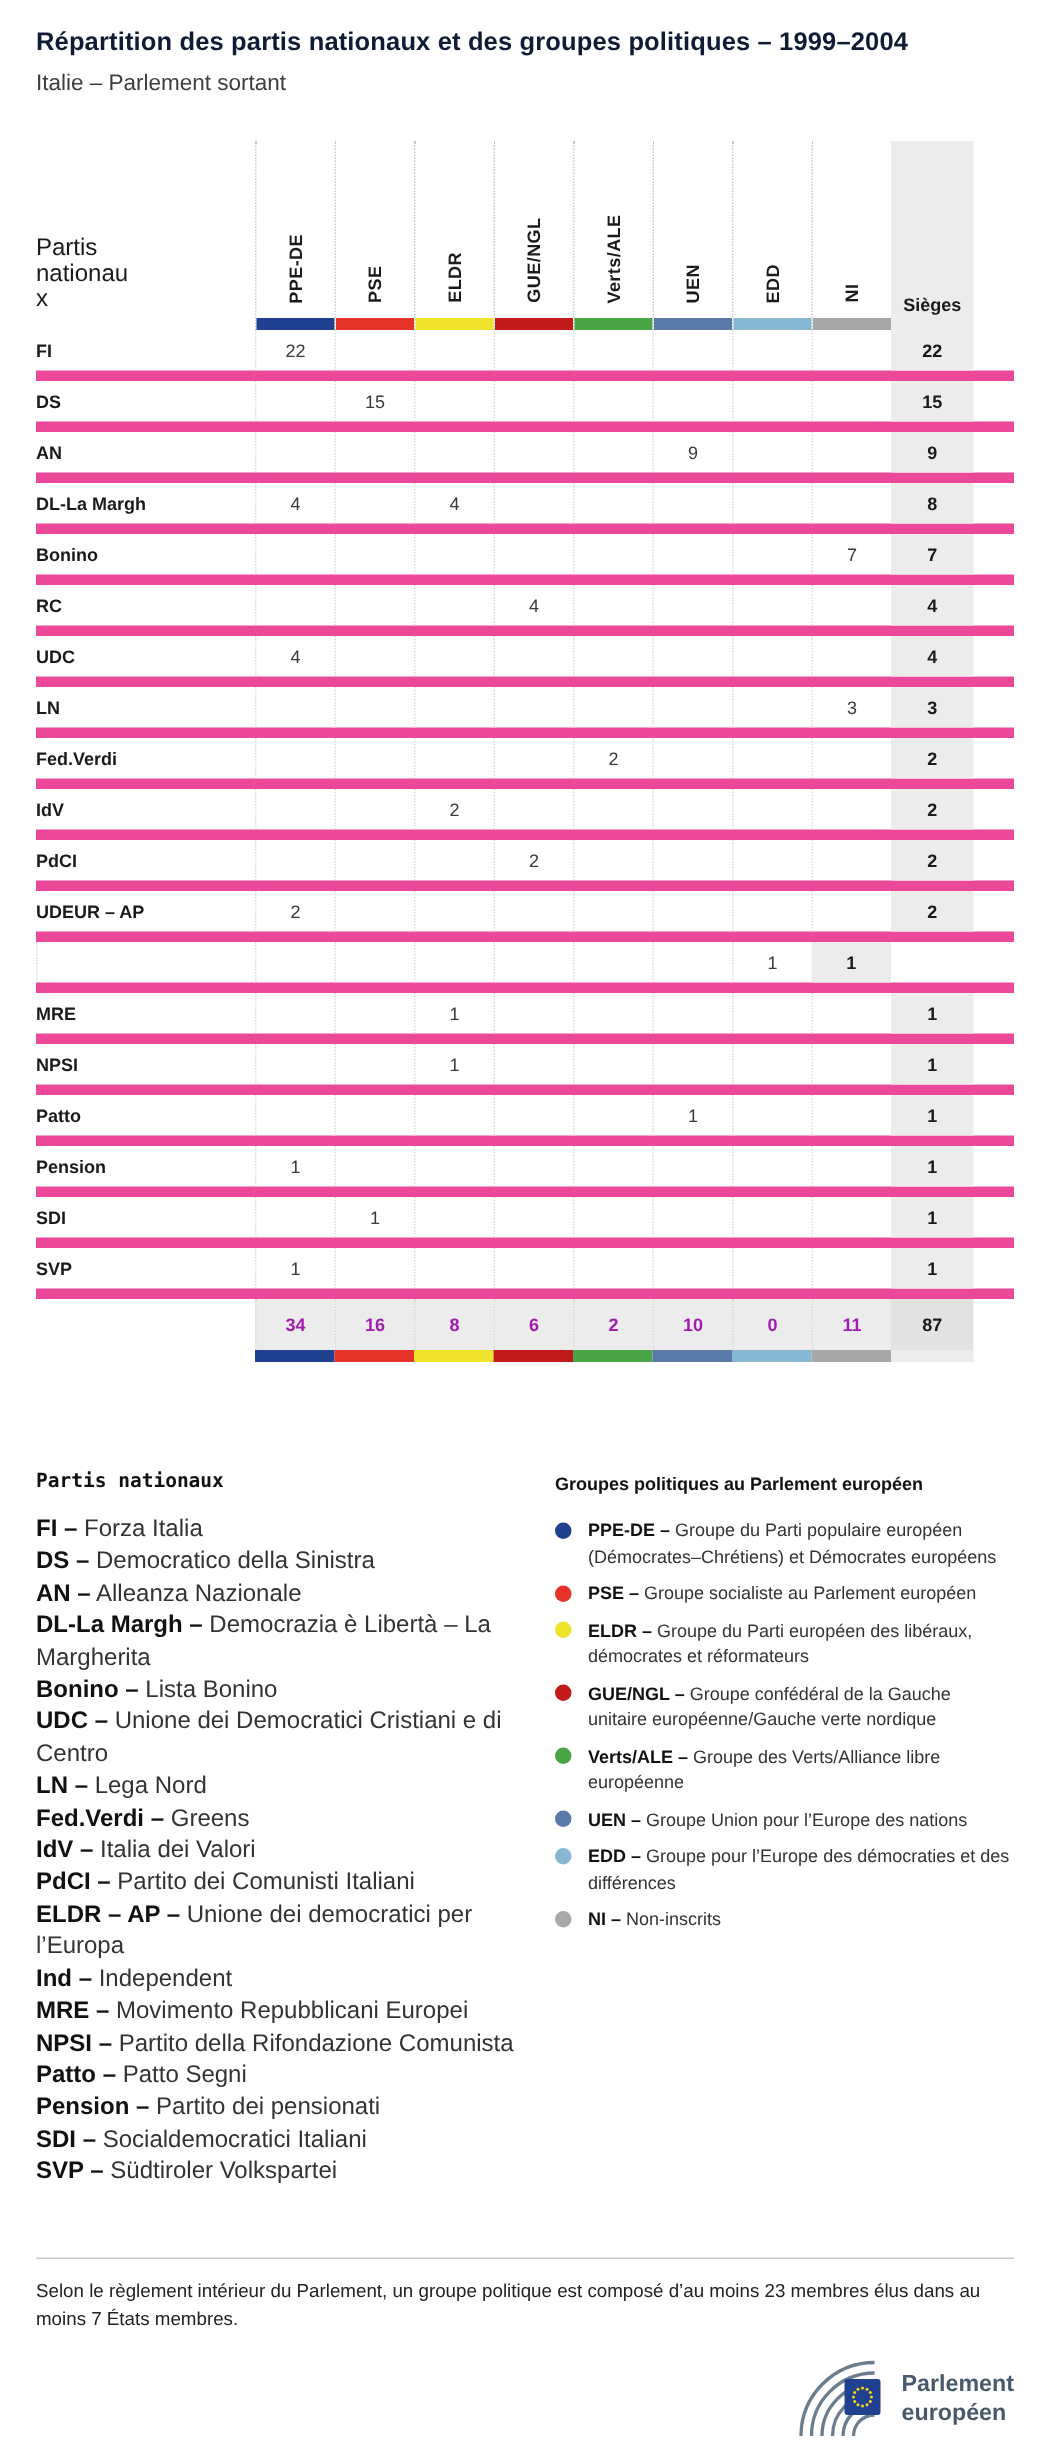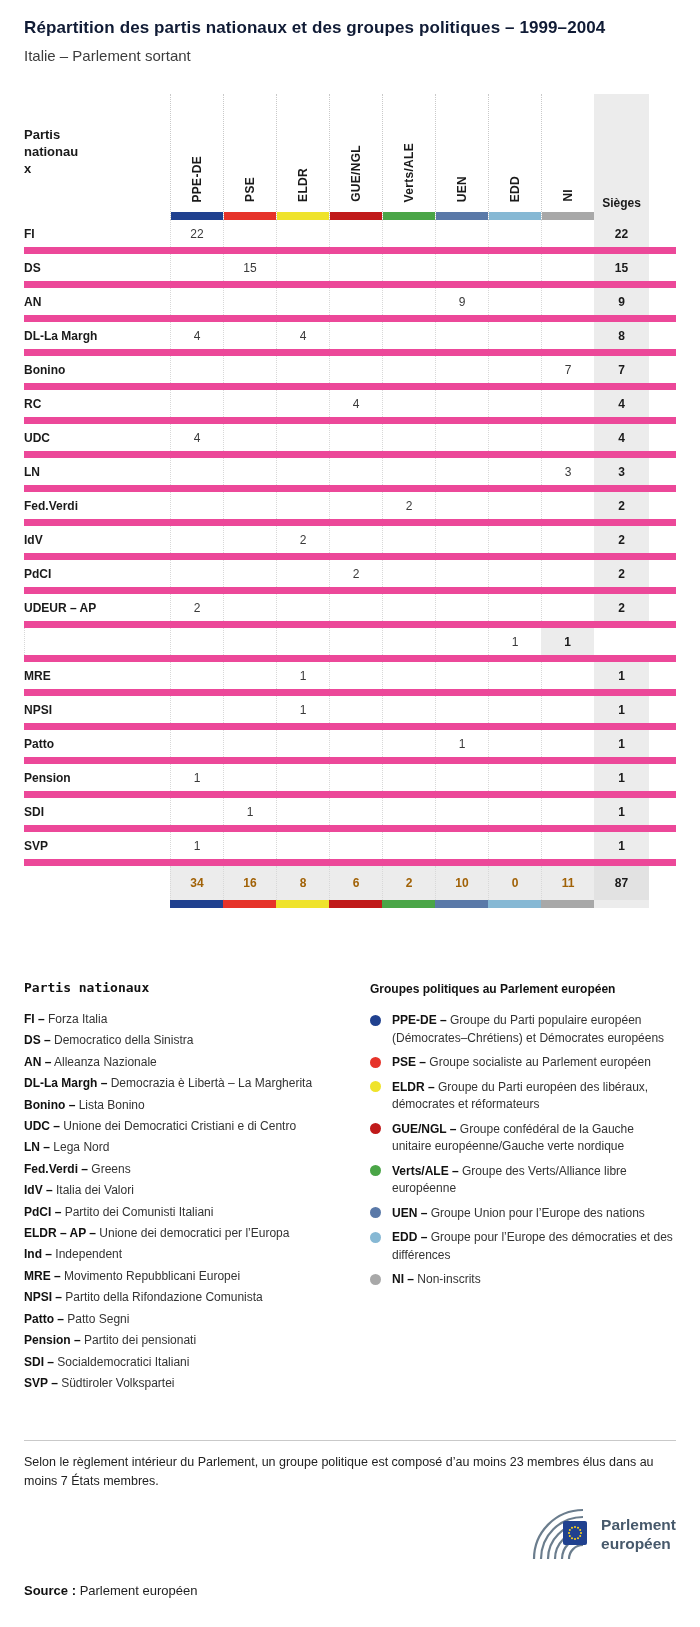--- a/index.html
+++ b/index.html
@@ -6,46 +6,46 @@
   body { width:700px; height:1627px; overflow:hidden; font-family:"Liberation Sans", sans-serif; color:#1a1a1a; }
   .page { box-sizing:border-box; width:700px; height:1627px; padding:18px 24px 0 24px; position:relative; }
 
   .title { font-size:17px; font-weight:bold; color:#101b35; letter-spacing:0.1px; }
   .subtitle { font-size:15px; color:#3d3d3d; margin-top:9px; }
 
   
   .tablewrap { margin-top:30px; }
   .grid { display:grid; grid-template-columns:146px repeat(8,53px) 55px; }
   .thead { height:126px; }
-  .corner { display:flex; flex-direction:column; justify-content:center; padding-bottom:12px;
-            font-weight:bold; font-size:13px; line-height:17px; }
+  .corner { display:flex; flex-direction:column; justify-content:flex-end; padding-bottom:12px;
+            font-weight:normal; font-size:16px; line-height:17px; }
   .ghead { border-left:1px dotted #c9c9c9; display:flex; flex-direction:column; justify-content:flex-end; align-items:center; }
   .rot { writing-mode:vertical-rl; transform:rotate(180deg); font-weight:bold; font-size:12px;
          letter-spacing:0.3px; margin-bottom:10px; white-space:nowrap; }
   .gbar { height:8px; width:100%; }
   .sieges-head { background:#ececec; display:flex; align-items:flex-end; justify-content:center;
                  padding-bottom:10px; font-weight:bold; font-size:12px; }
 
   .trow { height:34px; box-sizing:border-box; border-bottom:7px solid #ec4899; }
   .pcell { display:flex; align-items:center; font-weight:bold; font-size:12px; }
   .vcell { display:flex; align-items:center; justify-content:center; font-size:12px; color:#3a3a3a;
            border-left:1px dotted #d8d8d8; }
   .scell { display:flex; align-items:center; justify-content:center; font-size:12px; font-weight:bold; background:#ececec; }
 
   .trow.totals { border-bottom:none; }
-  .totals .vcell { background:#ececec; font-weight:bold; color:#a16207;text-align:center; }
+  .totals .vcell { background:#ececec; font-weight:bold; color:#a21caf;text-align:center; }
   .totals .scell { background:#e2e2e2; }
   .barrow { height:8px; }
   .barrow .bsieges { background:#ececec; }
 
   
   .legends { display:flex; margin-top:72px; }
   .legend-left { width:346px; flex:none; }
   .ll-title { font-family:"DejaVu Sans Mono", monospace; font-weight:bold; font-size:13px; margin:0 0 14px 0; color:#111; }
-  .litem { font-size:12px; line-height:21.4px; color:#333; }
+  .litem { font-size:16px; line-height:21.4px; color:#333; }
   .labbr { font-weight:bold; color:#111; }
   .legend-right { flex:1; }
   .lr-title { font-weight:bold; font-size:12px; margin:2px 0 16px 0; color:#111; }
   .ritem { position:relative; padding-left:22px; font-size:12px; line-height:17.5px; margin-bottom:7px; color:#333; }
   .rdot { position:absolute; left:0; top:2.5px; width:11px; height:11px; border-radius:50%; }
   .rabbr { font-weight:bold; color:#111; }
 
   
   .footnote { margin-top:46px; border-top:1px solid #c9c9c9; padding-top:12px; font-size:12.5px; line-height:19px; color:#222; }
   .logo-row { display:flex; justify-content:flex-end; margin-top:16px; }

